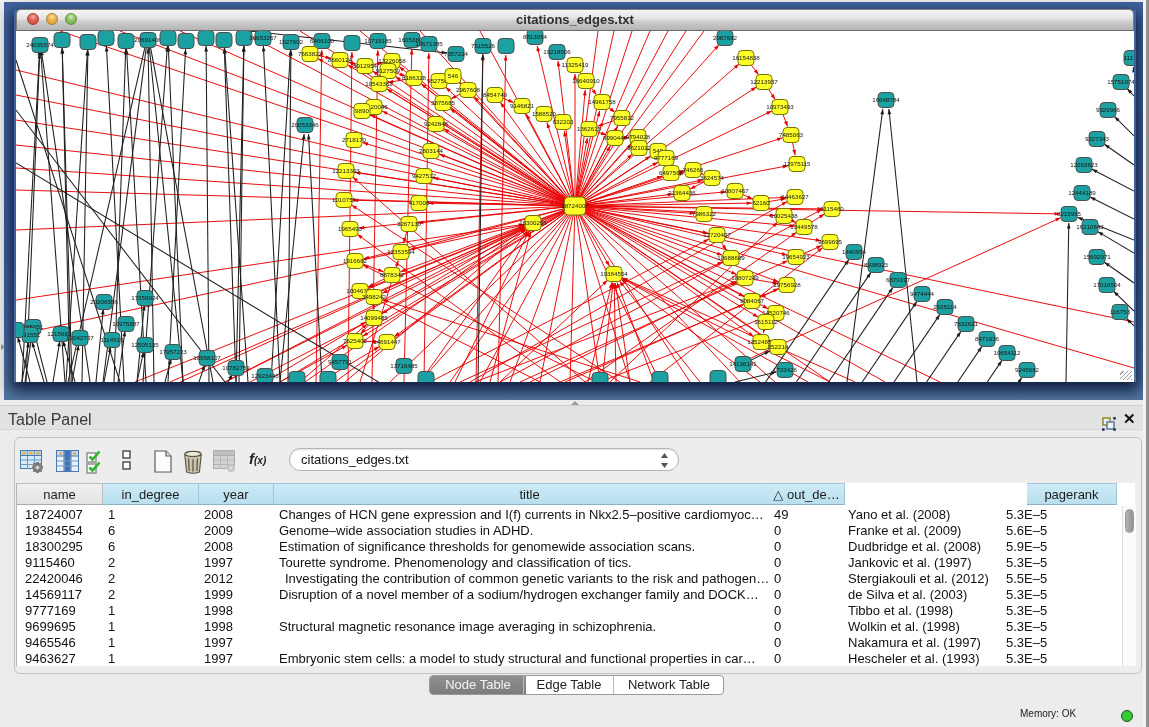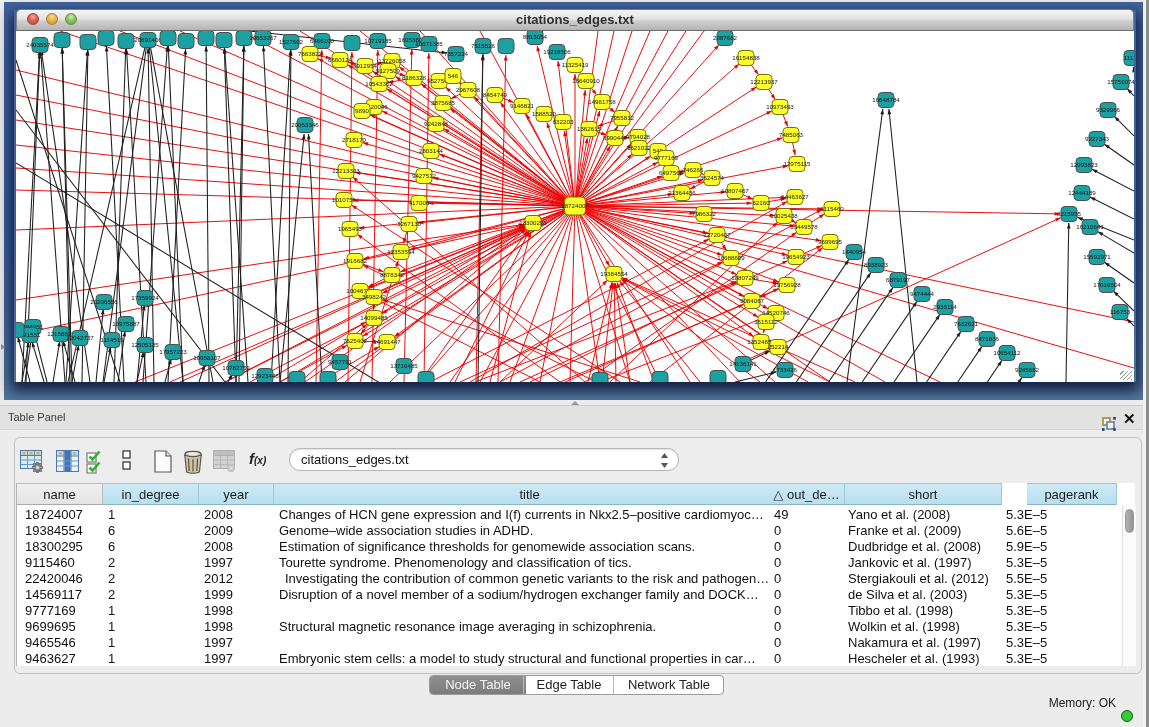--- a/index.html
+++ b/index.html
@@ -25,21 +25,21 @@
   background:repeating-linear-gradient(135deg,transparent 0 2px,#9a9a9a 2px 3px)}
 #leftarrow{left:1px;top:344px;width:0;height:0;border-top:3px solid transparent;
  border-bottom:3px solid transparent;border-left:4px solid #8a8a8a}
 
 #redge1{left:1143px;top:0;width:3px;height:727px;background:#f2f2f2}
 #redge2{left:1146px;top:0;width:3px;height:727px;background:#8f8f8f}
 
 #tp{left:0;top:400px;width:1146px;height:327px;background:#ececec}
 #tphead{left:0;top:5px;width:1146px;height:25px;background:#e2e2e2;
   border-top:1px solid #cfcfcf;border-bottom:1px solid #d6d6d6;box-sizing:border-box}
-#tphead span{position:absolute;left:8px;top:5px;font-size:11px;color:#3a3a3a}
+#tphead span{position:absolute;left:8px;top:5px;font-size:16px;color:#3a3a3a}
 #divdot{left:571px;top:1px;width:0;height:0;border-left:4px solid transparent;
  border-right:4px solid transparent;border-bottom:4px solid #9a9a9a}
 #floatico{left:1102px;top:11px;width:14px;height:14px}
 #closex{left:1123px;top:4px;width:16px;height:18px;font-size:15px;font-weight:bold;color:#111}
 #toolbox{left:14px;top:37px;width:1126px;height:235px;background:#ededed;
   border:1px solid #c2c2c2;border-radius:6px}
 #combo{left:289px;top:48px;width:390px;height:23px;background:#ffffff;
   border:1px solid #b5b5b5;border-radius:11px;box-sizing:border-box;
   box-shadow:inset 0 1px 2px rgba(0,0,0,.12)}
 #combo span{position:absolute;left:11px;top:3px;font-size:13px;color:#111}
@@ -56,21 +56,21 @@
 #vsb{left:1105px;top:23px;width:13px;height:160px;background:#fbfbfb;border-left:1px solid #e0e0e0}
 #vsbthumb{left:2px;top:3px;width:9px;height:24px;background:linear-gradient(90deg,#b3b3b3,#939393);border-radius:5px;border:1px solid #9a9a9a;box-sizing:border-box}
 
 #tabs{left:429px;top:275px;width:295px;height:20px;border:1px solid #9a9a9a;
   border-radius:4px;background:#fff;box-sizing:border-box;font-size:13px;color:#222}
 #tabs div{position:absolute;top:0;height:18px;line-height:18px;text-align:center}
 #tabsel{left:0;width:96px;background:linear-gradient(180deg,#909090,#7c7c7c);
   color:#f4f4f4;border-radius:3px 0 0 3px}
 #tab2{left:93px;width:90px;border-left:1px solid #bbb}
 #tab3{left:183px;width:110px;border-left:1px solid #bbb}
-#mem{left:1020px;top:296px;width:96px;height:14px;font-size:12px;color:#222;text-align:right}
+#mem{left:1020px;top:308px;width:96px;height:14px;font-size:10px;color:#222;}
 #memdot{left:1121px;top:310px;width:12px;height:12px;border-radius:50%;
   background:#33cc33;border:1px solid #1f4f1f;box-sizing:border-box}
 </style>
 </head>
 <body>
 <div class="abs" id="bluebg"></div>
 <div class="abs" id="winshadow"></div>
 <div class="abs" id="win">
   <div class="abs" id="titlebar"></div>
   <div class="abs tl" id="tlr"></div>
@@ -992,21 +992,20 @@
       <path d="M4.5 0 L8 5 L1 5 Z" fill="#555"></path>
         <path d="M4.5 15 L8 10 L1 10 Z" fill="#555"></path>
     </svg>
     </div>
   <div class="abs" id="tbl">
     <div class="hc hg" style="left:0px;width:86px">name</div>
 <div class="hc " style="left:86px;width:96px">in_degree</div>
 <div class="hc " style="left:182px;width:75px">year</div>
 <div class="hc " style="left:257px;width:512px">title</div>
 <div class="hc " style="left:752px;width:76px">△ out_de…</div>
-<div class="hc " style="left:828px;width:157px">short</div>
 <div class="hc " style="left:1010px;width:90px">pagerank</div>
     <div class="row" style="top:24px">
         <div class="c" style="left:8px;width:76px">18724007</div>
         <div class="c" style="left:91px;width:60px">1</div>
         <div class="c" style="left:187px;width:64px">2008</div>
         <div class="c" style="left:262px;width:500px">Changes of HCN gene expression and I(f) currents in Nkx2.5–positive cardiomyoc…</div>
         <div class="c" style="left:757px;width:70px">49</div>
         <div class="c" style="left:831px;width:152px">Yano et al. (2008)</div>
         <div class="c" style="left:989px;width:90px">5.3E–5</div>
       </div>

